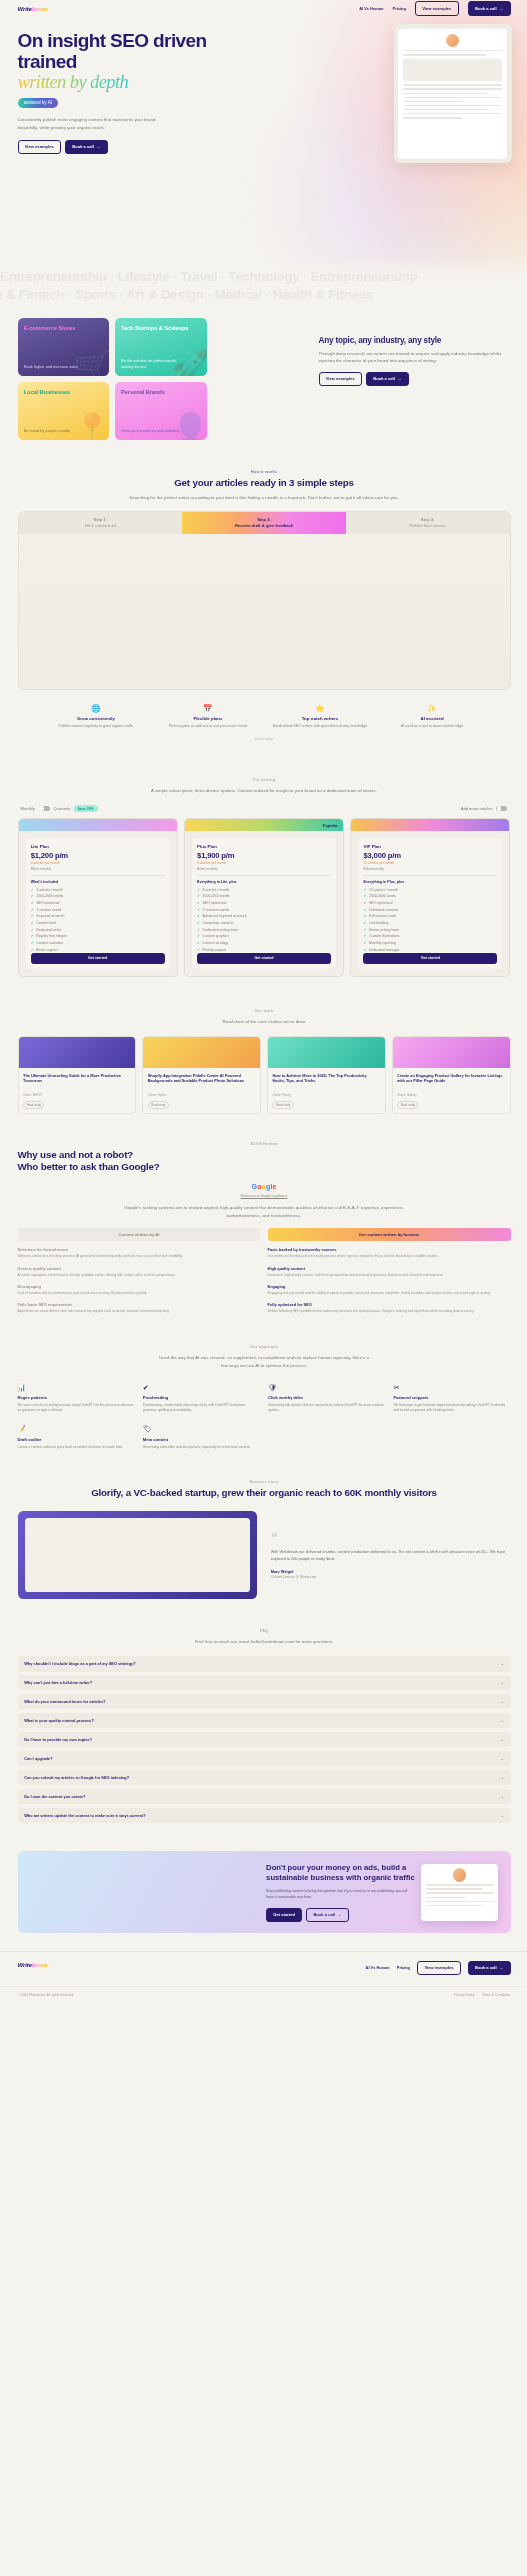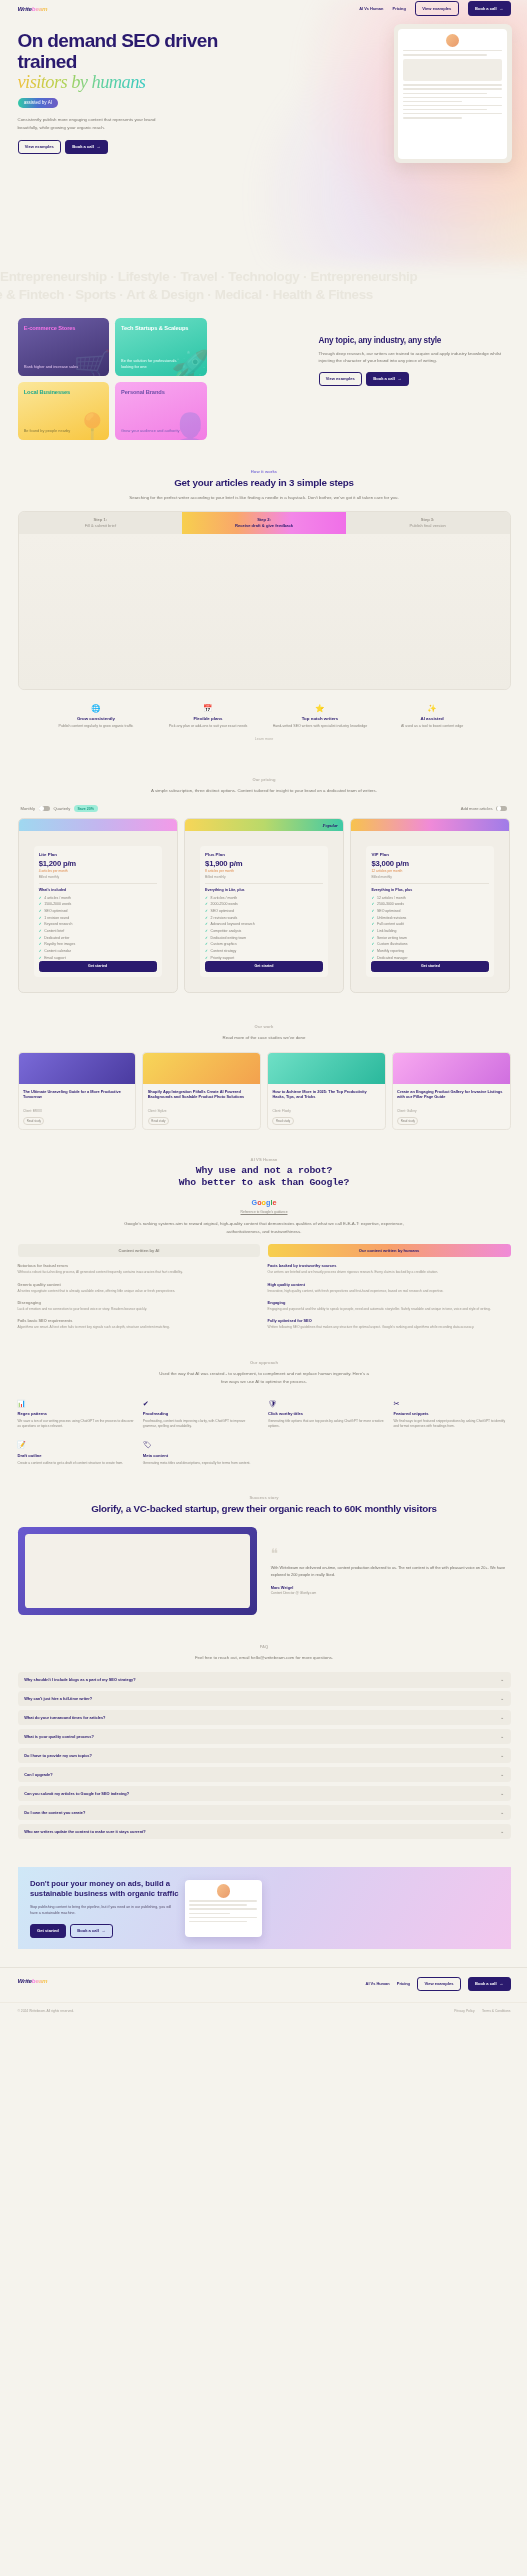--- a/index.html
+++ b/index.html
@@ -131,21 +131,21 @@
   .switch::after{content:"";position:absolute;width:4.6px;height:4.6px;border-radius:50%;background:#fff;top:0.5px;left:0.5px;}
   .save-badge{ background:#9eecd9;color:#1f9e84;font-size:3.6px;font-weight:800;border-radius:5.2px;padding:1.5px 3.6px;}
   .toggle-right{ display:flex;align-items:center;gap:3.6px;font-size:4.1px;color:#7c7870;}
   .price-grid{ display:grid; grid-template-columns:repeat(3,1fr); gap:6.2px; margin-top:6.2px;}
   .price-card{ border-radius:5.2px; overflow:hidden; border:0.5px solid #e2ded5; background:#f1eee7;}
   .price-top{ height:12px; display:flex;align-items:center;justify-content:flex-end;padding-right:5.2px;
     font-family:"Liberation Serif",serif;font-style:italic;font-weight:700;font-size:4.6px;color:#2a1a6e;}
   .pt1{ background:linear-gradient(90deg,#9fd8f0,#c3b6ef,#f39ae8);}
   .pt2{ background:linear-gradient(90deg,#f7d658,#b9d96a,#3fc9a6);}
   .pt3{ background:linear-gradient(90deg,#f7c24e,#f08ad8,#a07ce8);}
-  .price-body{ background:#f6f4ee; margin:15px; border-radius:4.1px; padding:5.7px 5.2px 6.2px; min-height:131px; position:relative;}
+  .price-body{ background:#f6f4ee; margin:7px; border-radius:4.1px; padding:5.7px 5.2px 6.2px; min-height:131px; position:relative;}
   .plan-name{ font-size:4.4px; font-weight:800;}
   .plan-price{ font-size:7.7px; font-weight:800; margin:2.1px 0 1px; letter-spacing:-0.2px;}
   .plan-note{ font-size:3.3px; color:#e08a4a; margin-bottom:1.5px;}
   .plan-sub{ font-size:3.3px; color:#9a958c; margin-bottom:4.6px;}
   .plan-hr{ height:0.5px; background:#e6e2d9; margin:4.6px 0;}
   .plan-sect{ font-size:3.6px; font-weight:800; color:#2a1a6e; margin:4.1px 0 2.6px;}
   .plan-li{ font-size:3.5px; color:#85817a; line-height:1.9; display:flex; gap:2.6px;}
   .plan-li::before{ content:"✓"; color:#3ec9a6; font-weight:700;}
   .plan-btn{ position:absolute; left:5.2px; right:5.2px; bottom:5.2px;}
 
@@ -156,21 +156,21 @@
   .work-img{ height:31px; position:relative;}
   .wi1{background:linear-gradient(135deg,#7a6ad8,#4a3ba0);} .wi2{background:linear-gradient(135deg,#f7d658,#f3a14e);}
   .wi3{background:linear-gradient(135deg,#6fe0c6,#2ab89c);} .wi4{background:linear-gradient(135deg,#f8a9f0,#d06fe0);}
   .work-body{ padding:4.6px;}
   .work-body h4{ font-size:3.9px; font-weight:800; line-height:1.45; min-height:17px;}
   .work-meta{ font-size:3.1px; color:#a6a199; margin-top:3.1px; line-height:1.7;}
   .work-tag{ display:inline-block; font-size:2.8px; border:0.5px solid #ddd8ce; border-radius:4.1px; padding:1px 2.6px; color:#8a867e; margin-top:2.6px;}
 
   
   .aivh{ padding:21.6px 17.5px 5.2px;}
-  .aivh h2{ text-align:center;font-family:Liberation Mono, monospace;}
+  .aivh h2{ text-align:left;}
   .google{ text-align:center; margin:8.2px 0 3.1px;}
   .google span{ font-size:7.2px; font-weight:700;}
   .g1{color:#4285F4}.g2{color:#EA4335}.g3{color:#FBBC05}.g4{color:#4285F4}.g5{color:#34A853}.g6{color:#EA4335}
   .google-link{ display:block; text-align:center; font-size:3.3px; color:#8e8a82; text-decoration:underline;}
   .cmp-grid{ display:grid; grid-template-columns:1fr 1fr; gap:7.2px; margin-top:9.3px;}
   .cmp-head{ border-radius:3.6px; padding:4.1px; text-align:center; font-size:4.1px; font-weight:800;}
   .cmp-head.ai{ background:#eceae2; color:#8e8a82;}
   .cmp-head.hu{ background:linear-gradient(90deg,#f7cf4e,#f7a06a,#f08ad8); color:#2a1a6e;}
   .cmp-item{ margin-top:5.7px;}
   .cmp-item h5{ font-size:3.9px; font-weight:800; margin-bottom:2.1px;}
@@ -200,21 +200,21 @@
   .faq{ padding:24px 17.5px 5.2px;}
   .faq-list{ margin-top:10.3px; display:flex; flex-direction:column; gap:3.6px;}
   .faq-item{
     background:#eeebe3; border-radius:3.6px; padding:5.2px 6.7px; display:flex; align-items:center;
     justify-content:space-between; font-size:3.9px; font-weight:700; color:#2a1a6e; cursor:pointer;
   }
   .faq-item .chev{ font-size:4.1px; color:#8e8a82;}
 
   
   .cta-sec{ padding:23px 17.5px 17.5px;}
-  .cta-box{ border-radius:0; background:linear-gradient(120deg,#cfe8f7,#d8d0f2,#f2c6ee); padding:11.3px 12.4px; display:flex; align-items:center; justify-content:flex-start;}
+  .cta-box{ border-radius:6px; background:linear-gradient(120deg,#cfe8f7,#d8d0f2,#f2c6ee); padding:11.3px 12.4px; display:flex; align-items:center; justify-content:flex-end;}
   .cta-box h2{ font-size:7.7px; font-weight:800; line-height:1.35; max-width:155px; text-align:left;}
   .cta-btns{ display:flex; gap:4.1px; margin-top:7.2px;}
   .cta-mock{ width:77px; height:57px; background:#fff; border-radius:4.1px; padding:4.6px; box-shadow:0 3.1px 9.3px rgba(90,70,140,.2);}
 
   
   footer{ border-top:0.5px solid #e6e2d9; padding:9.3px 17.5px 5.2px; display:flex; justify-content:space-between; align-items:flex-start;}
   .foot-links{ display:flex; align-items:center; gap:7.2px;}
   .foot-link{ font-size:3.9px; font-weight:700; color:#2a1a6e; cursor:pointer;}
   .foot-bottom{ padding:5.2px 17.5px 10.3px; display:flex; justify-content:space-between; font-size:3.3px; color:#a6a199; border-top:0.5px solid #eeeae1; margin-top:6.2px;}
   .foot-bottom .r{ display:flex; gap:7.2px;}
@@ -235,23 +235,23 @@
       <button class="btn solid">
         <span>Book a call</span>
         <span>→</span>
       </button>
     </div>
   </header>
 
   <section class="hero">
     <div class="hero-glow"></div>
     <h1 class="hero-title">
-      <span>On demand SEO driven</span><br>
+      <span>On insight SEO driven</span><br>
       <span>trained</span><br>
-      <span class="hero-script">visitors by humans</span>
+      <span class="hero-script">written by depth</span>
     </h1>
     <div class="pill-ai">assisted by AI</div>
     <p class="hero-desc">Consistently publish more engaging content that represents your brand beautifully, while growing your organic reach.</p>
     <div class="hero-cta">
       <button class="btn">View examples</button>
       <button class="btn solid">
         <span>Book a call</span>
         <span>→</span>
       </button>
     </div>

